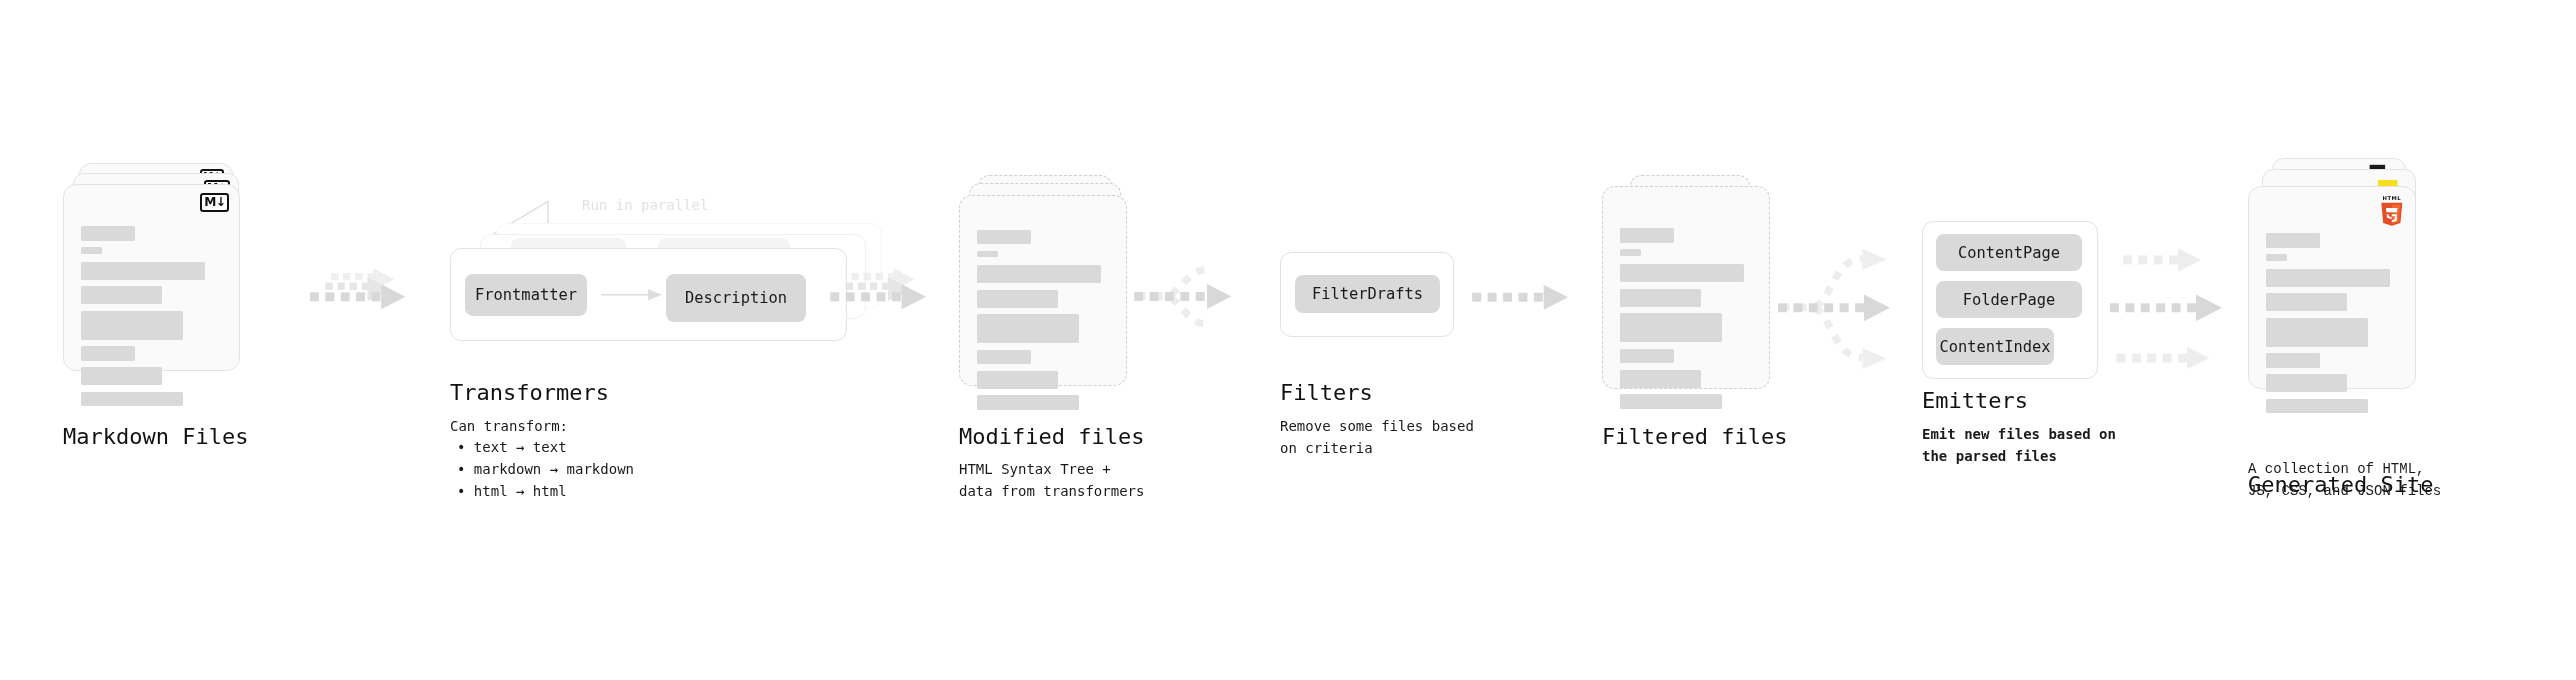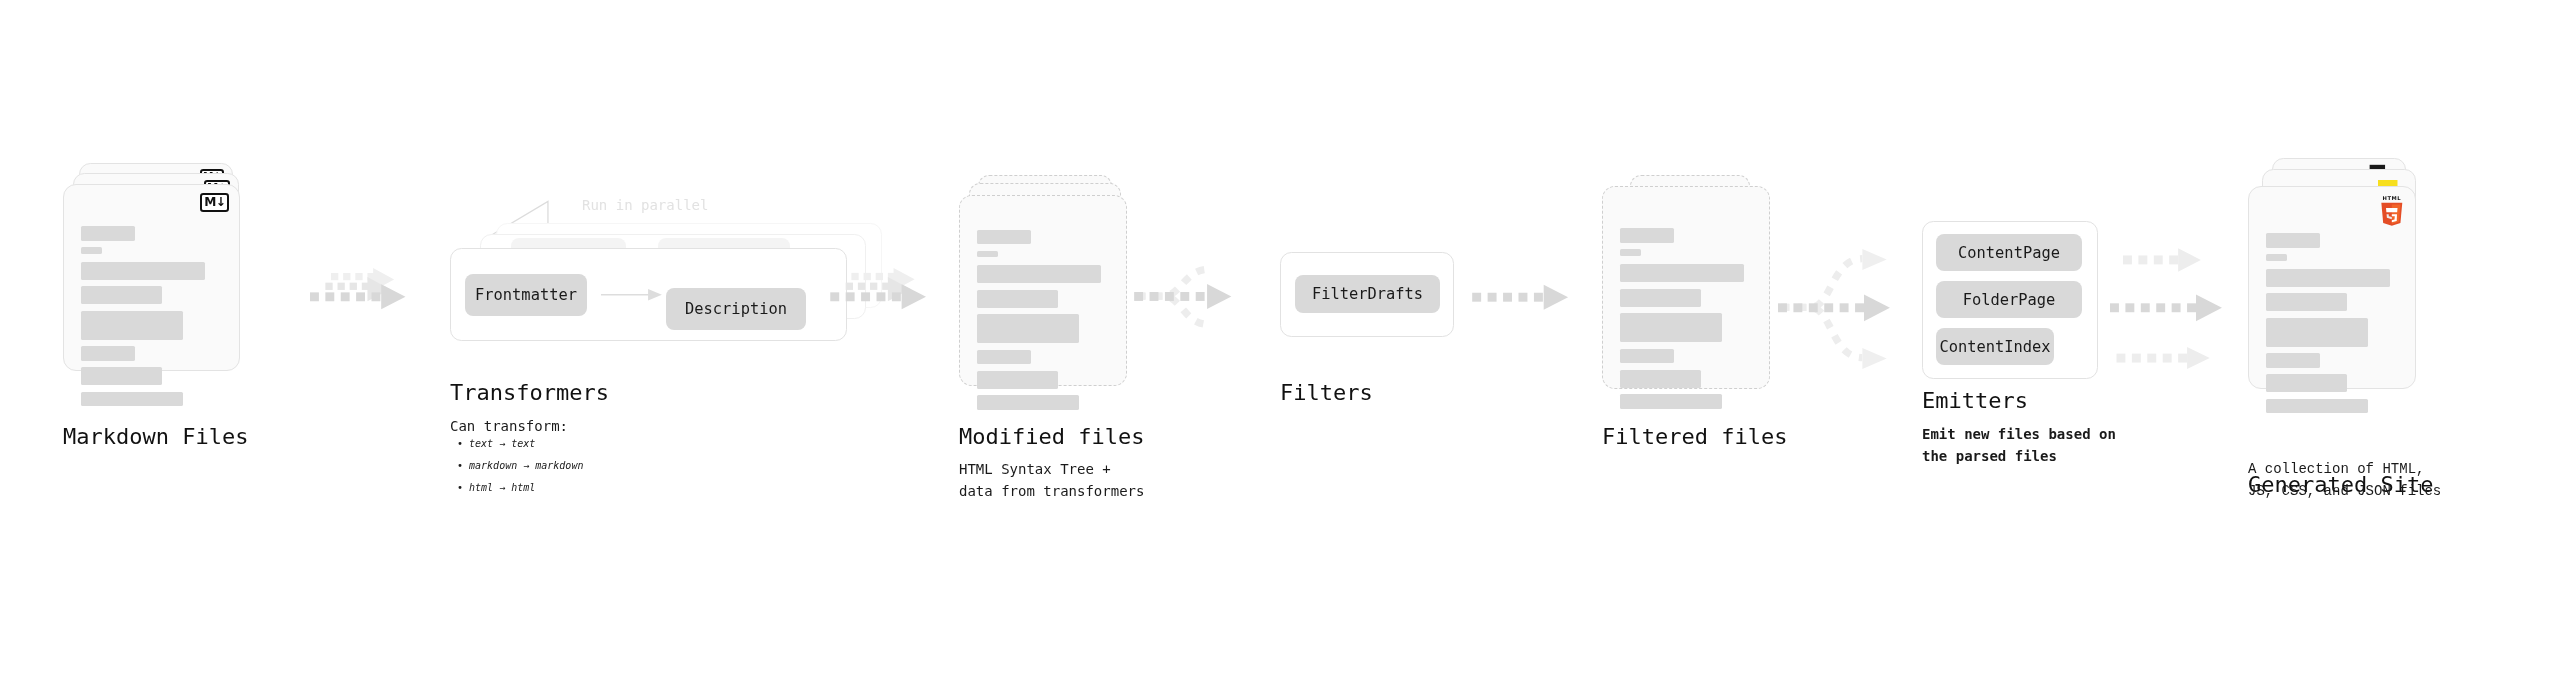--- a/index.html
+++ b/index.html
@@ -84,21 +84,21 @@
     line-height:1.55;
     white-space:pre;
   }
   .runlabel {
     position:absolute;
     font-size:14px;
     color:#e2e2e2;
     white-space:nowrap;
   }
 
-  .bullets { position:absolute; font-size:10px; color:#1a1a1a; line-height:1.62; white-space:pre;font-style:italic; }
+  .bullets { position:absolute; font-size:14px; color:#1a1a1a; line-height:1.62; white-space:pre; }
 
   svg { display:block; overflow:visible; }
   .arrowsvg { position:absolute; }
 </style>
 </head>
 <body>
 
 <div id="stage">
 
   <div class="node" style="left:63px; top:163px;">
@@ -173,21 +173,21 @@
       <polygon points="46,0 62,7 46,14" fill="#ededed"></polygon>
     </svg>
     <svg class="arrowsvg" style="left:613px; top:287px;" width="57" height="18" viewBox="0 0 70 22">
       <line x1="0" y1="7" x2="48" y2="7" stroke="#e6e6e6" stroke-width="2"></line>
       <polygon points="46,0 62,7 46,14" fill="#e6e6e6"></polygon>
     </svg>
 
     <div class="groupbox" style="left:450px; top:248px; width:397px; height:93px;"></div>
 
     <div class="pill" style="left:465px; top:274px; width:122px; height:42px;">Frontmatter</div>
-    <div class="pill" style="left:666px; top:288px; width:140px; height:42px;">Description</div>
+    <div class="pill" style="left:666px; top:274px; width:140px; height:48px;">Description</div>
 
     <svg class="arrowsvg" style="left:601px; top:289px;" width="69" height="18" viewBox="0 0 85 22">
       <line x1="0" y1="7" x2="60" y2="7" stroke="#dddddd" stroke-width="2"></line>
       <polygon points="58,0 75,7 58,14" fill="#dddddd"></polygon>
     </svg>
   </div>
 
   <div class="title" style="left:450px; top:380px;">Transformers</div>
   <div class="sub" style="left:450px; top:416px;">Can transform:</div>
   <div class="bullets" style="left:457px; top:436px;">• text → text</div>
@@ -252,20 +252,22 @@
       <polygon points="90,32 120,47.5 90,63"></polygon>
     </g>
   </svg>
 
   <div class="node">
     <div class="groupbox" style="left:1280px; top:252px; width:174px; height:85px;"></div>
     <div class="pill" style="left:1295px; top:275px; width:145px; height:38px;">FilterDrafts</div>
   </div>
 
   <div class="title" style="left:1280px; top:380px;">Filters</div>
+  <div class="sub" style="left:1280px; top:416px;">Remove some files based
+on criteria</div>
 
   <svg class="arrowsvg" style="left:1472px; top:283px;" width="106" height="32.5" viewBox="0 0 130 40">
     <g fill="#d8d8d8">
       <rect x="0" y="12" width="11" height="11"></rect>
         <rect x="19" y="12" width="11" height="11"></rect>
       <rect x="38" y="12" width="11" height="11"></rect>
         <rect x="57" y="12" width="11" height="11"></rect>
       <rect x="76" y="12" width="11" height="11"></rect>
       <polygon points="88,2 118,17.5 88,33"></polygon>
     </g>

